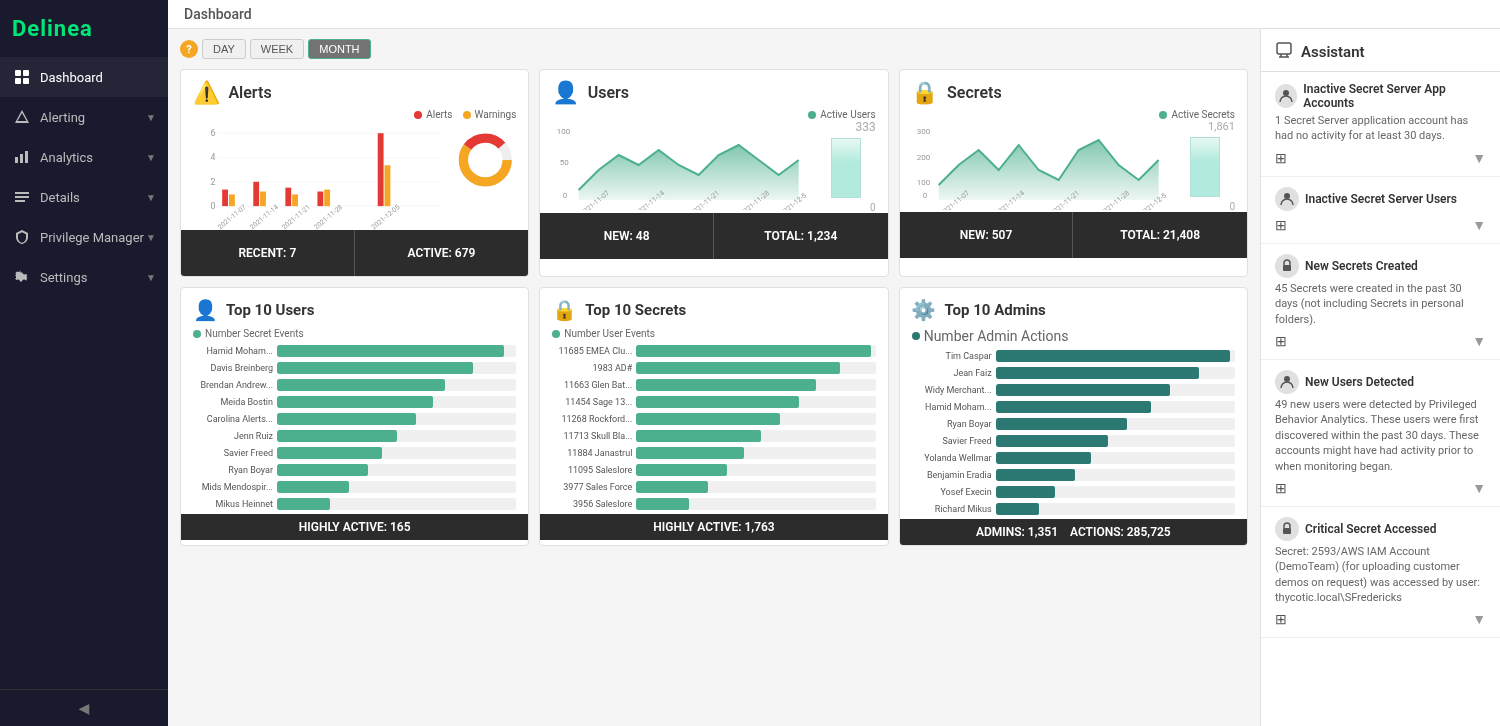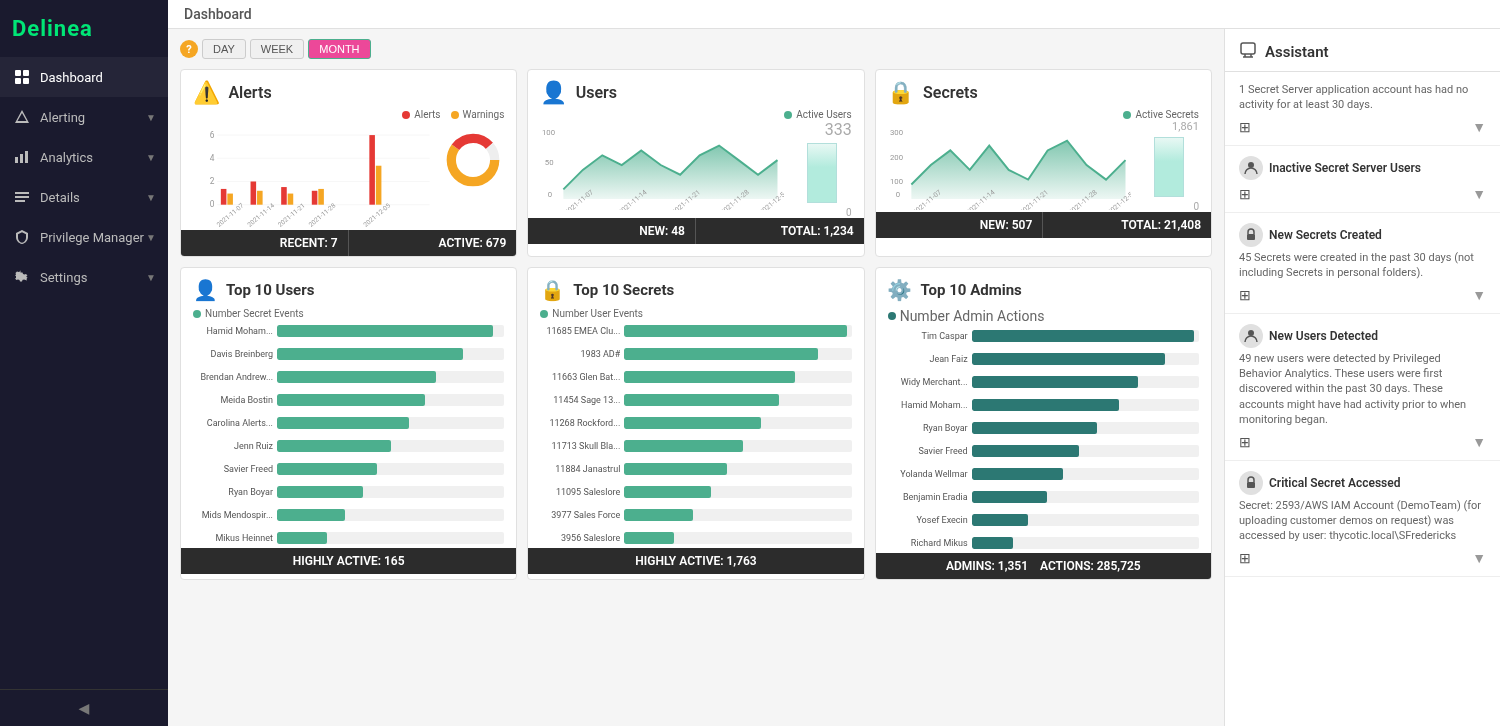--- a/index.html
+++ b/index.html
@@ -15,49 +15,49 @@
     .nav-chevron { margin-left: auto; font-size: 10px; color: #777; }
     .sidebar-collapse { padding: 10px; display: flex; justify-content: center; border-top: 1px solid #333; }
     .sidebar-collapse-btn { color: #777; cursor: pointer; font-size: 14px; }
 
     
     .main { flex: 1; display: flex; flex-direction: column; overflow: hidden; }
     .topbar { background: #fff; border-bottom: 1px solid #e0e0e0; padding: 6px 16px; font-size: 14px; color: #555; font-weight: 500; }
 
     .content { flex: 1; overflow-y: auto; display: flex; padding: 0; }
     .dashboard-area { flex: 1; padding: 10px 12px; overflow-y: auto; }
-    .right-panel { width: 276px; background: #fff; border-left: 1px solid #e0e0e0; overflow-y: auto; flex-shrink: 0; }
+    .right-panel { width: 240px; background: #fff; border-left: 1px solid #e0e0e0; overflow-y: auto; flex-shrink: 0; }
 
     
     .date-filters { display: flex; gap: 4px; margin-bottom: 10px; align-items: center; }
     .date-btn { padding: 3px 10px; font-size: 11px; border: 1px solid #ccc; border-radius: 3px; cursor: pointer; background: #f0f0f0; color: #555; }
-    .date-btn.active { background: #ec4899; color: #fff; border-color: #4caf8e; }
+    .date-btn.active { background: #737373; color: #fff; border-color: #4caf8e; }
     .help-icon { width: 18px; height: 18px; background: #f5a623; border-radius: 50%; color: #fff; font-size: 11px; font-weight: 700; display: flex; align-items: center; justify-content: center; cursor: pointer; }
 
     
     .stat-cards { display: grid; grid-template-columns: 1fr 1fr 1fr; gap: 10px; margin-bottom: 10px; }
     .stat-card { background: #fff; border: 1px solid #e0e0e0; border-radius: 4px; overflow: hidden; }
     .card-header { display: flex; align-items: center; padding: 10px 12px 4px; gap: 8px; }
     .card-title { font-size: 16px; font-weight: 600; color: #333; }
     .card-icon { font-size: 22px; color: #333; }
     .card-chart-area { padding: 0 12px; display: flex; align-items: flex-start; gap: 8px; }
     .card-bar-chart { width: 60px; flex-shrink: 0; display: flex; flex-direction: column; align-items: flex-end; justify-content: center; }
     .legend-row { display: flex; align-items: center; gap: 4px; font-size: 10px; color: #666; justify-content: flex-end; padding-right: 12px; }
     .legend-dot { width: 8px; height: 8px; border-radius: 50%; }
     .card-footer { display: grid; grid-template-columns: 1fr 1fr; background: #2c2c2c; color: #fff; font-size: 12px; font-weight: 600; }
-    .footer-cell { padding: 6px 10px; text-align: right; }
+    .footer-cell { padding: 16px 10px; text-align: center; }
     .footer-cell:first-child { border-right: 1px solid #555; }
 
     
     .bottom-cards { display: grid; grid-template-columns: 1fr 1fr 1fr; gap: 10px; }
     .bottom-card { background: #fff; border: 1px solid #e0e0e0; border-radius: 4px; overflow: hidden; }
     .bottom-card-header { display: flex; align-items: center; padding: 10px 12px 4px; gap: 8px; }
     .bottom-card-title { font-size: 15px; font-weight: 700; color: #333; }
     .bottom-card-body { padding: 4px 12px 4px; }
-    .bar-chart-horiz { display: flex; flex-direction: column; gap: 11px; }
+    .bar-chart-horiz { display: flex; flex-direction: column; gap: 5px; }
     .bar-row { display: flex; align-items: center; gap: 4px; }
     .bar-label { font-size: 9px; color: #555; width: 80px; text-align: right; flex-shrink: 0; overflow: hidden; text-overflow: ellipsis; white-space: nowrap; }
     .bar-outer { flex: 1; height: 12px; background: #f0f0f0; border-radius: 2px; overflow: hidden; }
     .bar-inner { height: 100%; background: #4caf8e; border-radius: 2px; }
     .bottom-card-footer { background: #2c2c2c; color: #fff; font-size: 12px; font-weight: 600; text-align: center; padding: 6px; }
     .bottom-legend { display: flex; align-items: center; gap: 4px; font-size: 10px; color: #666; padding: 2px 12px; }
 
     
     .assistant-header { display: flex; align-items: center; gap: 8px; padding: 12px 14px 8px; border-bottom: 1px solid #e0e0e0; font-size: 15px; font-weight: 600; color: #333; }
     .notification-item { border-bottom: 1px solid #eee; padding: 10px 14px; }
@@ -251,21 +251,21 @@
               <text x="8" y="78" font-size="8" fill="#999">0</text>
               <path d="M24,70 L44,50 L64,35 L84,45 L104,30 L124,45 L144,55 L164,35 L184,25 L204,40 L224,55 L244,40 L244,80 L24,80 Z" fill="url(#userGrad)"></path>
               <path d="M24,70 L44,50 L64,35 L84,45 L104,30 L124,45 L144,55 L164,35 L184,25 L204,40 L224,55 L244,40" fill="none" stroke="#4caf8e" stroke-width="2"></path>
               <text x="25" y="88" font-size="7" fill="#999" transform="rotate(-40,38,88)">2021-11-07</text>
               <text x="80" y="88" font-size="7" fill="#999" transform="rotate(-40,93,88)">2021-11-14</text>
               <text x="135" y="88" font-size="7" fill="#999" transform="rotate(-40,148,88)">2021-11-21</text>
               <text x="185" y="88" font-size="7" fill="#999" transform="rotate(-40,198,88)">2021-11-28</text>
               <text x="225" y="88" font-size="7" fill="#999" transform="rotate(-40,238,88)">2021-12-5</text>
             </svg>
             <div class="card-bar-chart">
-              <div style="font-size:16px;color:#aaa;text-align:right;">333</div>
+              <div style="font-size:12px;color:#aaa;text-align:right;">333</div>
               <div style="height:60px;width:30px;background:linear-gradient(to top,#b2ebdd 60%,#e8f8f4 100%);border:1px solid #b2dfdb;margin:4px auto;"></div>
               <div style="font-size:10px;color:#aaa;text-align:center;">0</div>
             </div>
           </div>
           <div class="card-footer">
             <div class="footer-cell">NEW: 48</div>
             <div class="footer-cell">TOTAL: 1,234</div>
           </div>
         </div>
 
@@ -552,20 +552,29 @@
         <span>
           <svg width="18" height="18" viewBox="0 0 18 18" fill="none" stroke="#555" stroke-width="1.5">
               <rect x="2" y="2" width="14" height="11" rx="2"></rect>
               <path d="M6 13v3M12 13v3M4 16h10"></path>
             </svg>
         </span>
         <span>Assistant</span>
       </div>
       <div id="assistant-notifications">
           <div class="notification-item">
+    <div class="notif-title">
+      <div class="notif-icon">
+                <svg width="14" height="14" viewBox="0 0 14 14" fill="#555">
+                  <circle cx="7" cy="4" r="3"></circle>
+                  <path d="M1 13c0-3.3 2.7-6 6-6s6 2.7 6 6" fill="none" stroke="#555" stroke-width="1.5"></path>
+                </svg>
+              </div>
+      Inactive Secret Server App Accounts
+    </div>
     <div class="notif-desc">1 Secret Server application account has had no activity for at least 30 days.</div>
     <div class="notif-actions">
       <span class="notif-add">⊞</span>
       <span class="notif-expand">▼</span>
     </div>
   </div>
           <div class="notification-item">
     <div class="notif-title">
       <div class="notif-icon">
                 <svg width="14" height="14" viewBox="0 0 14 14" fill="#555">

